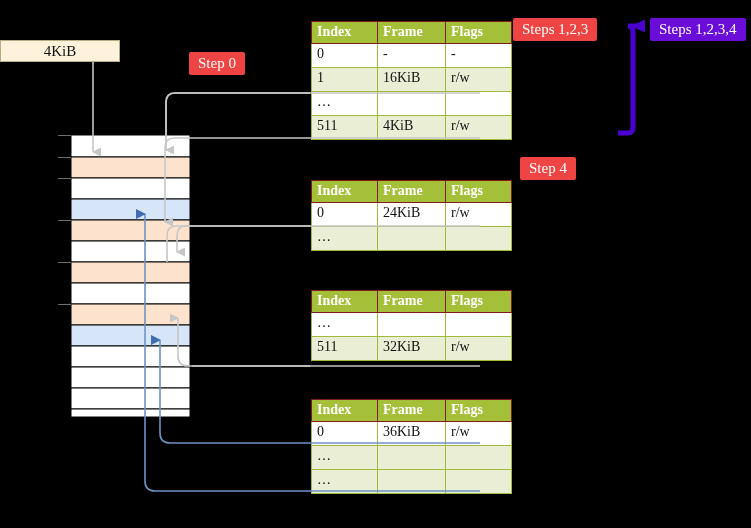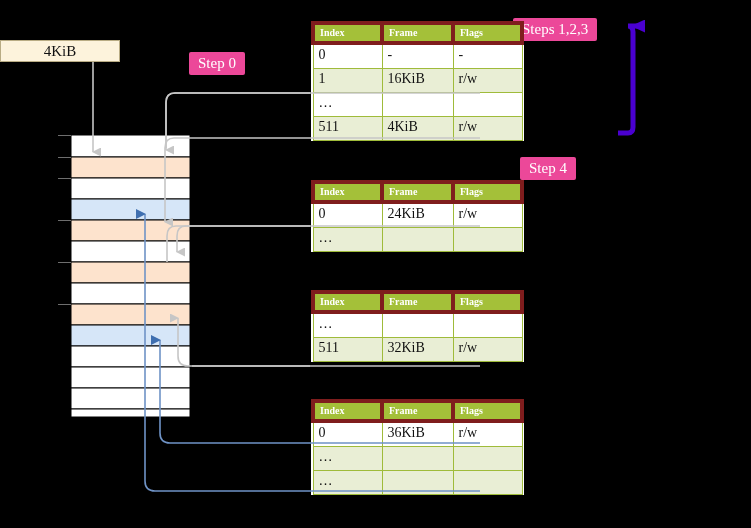--- a/index.html
+++ b/index.html
@@ -32,41 +32,41 @@
   .badge {
     position: absolute;
     color: #ffffff;
     font-size: 15px;
     line-height: 20px;
     padding: 1px 9px 2px 9px;
     box-sizing: border-box;
     white-space: nowrap;
     border-radius: 2px;
   }
-  .badge.red  { background: #ec4899; }
+  .badge.red  { background: #ef4444; }
   .badge.blue { background: #6a0dd8; }
 
   
   .ptable {
     position: absolute;
     border-collapse: collapse;
     border: 1px solid #9fbb3a;
     background: #ffffff;
     font-size: 14px;
     color: #111111;
     table-layout: fixed;
   }
   .ptable th {
     background: #a4c039;
     color: #ffffff;
     font-weight: bold;
     text-align: left;
     padding: 2px 5px 3px 5px;
-    border: 4px solid #7f1d1d;
-    font-size: 10px;
+    border: 1px solid #7f1d1d;
+    font-size: 14px;
   }
   .ptable td {
     border: 1px solid #9fbb3a;
     padding: 2px 5px 3px 5px;
     height: 18px;
     vertical-align: top;
     overflow: hidden;
     white-space: nowrap;
   }
   .ptable tr.odd  td { background: #ffffff; }
@@ -102,20 +102,23 @@
   </div>
 
   <div class="badge red" style="left:189px; top:41px;margin-top:11px;">
     <span>Step 0</span>
   </div>
 
   <div class="badge red" style="left:513px; top:18px;">
     <span>Steps 1,2,3</span>
   </div>
 
+  <div class="badge blue" style="left:650px; top:18px;">
+    <span>Steps 1,2,3,4</span>
+  </div>
 
   <div class="badge red" style="left:520px; top:157px;">
     <span>Step 4</span>
   </div>
 
   <div class="memcol" style="left:71px; top:135px; width:119px; height:282px;">
   </div>
 
   <table class="ptable" style="left:311px; top:21px;">
     <thead>

